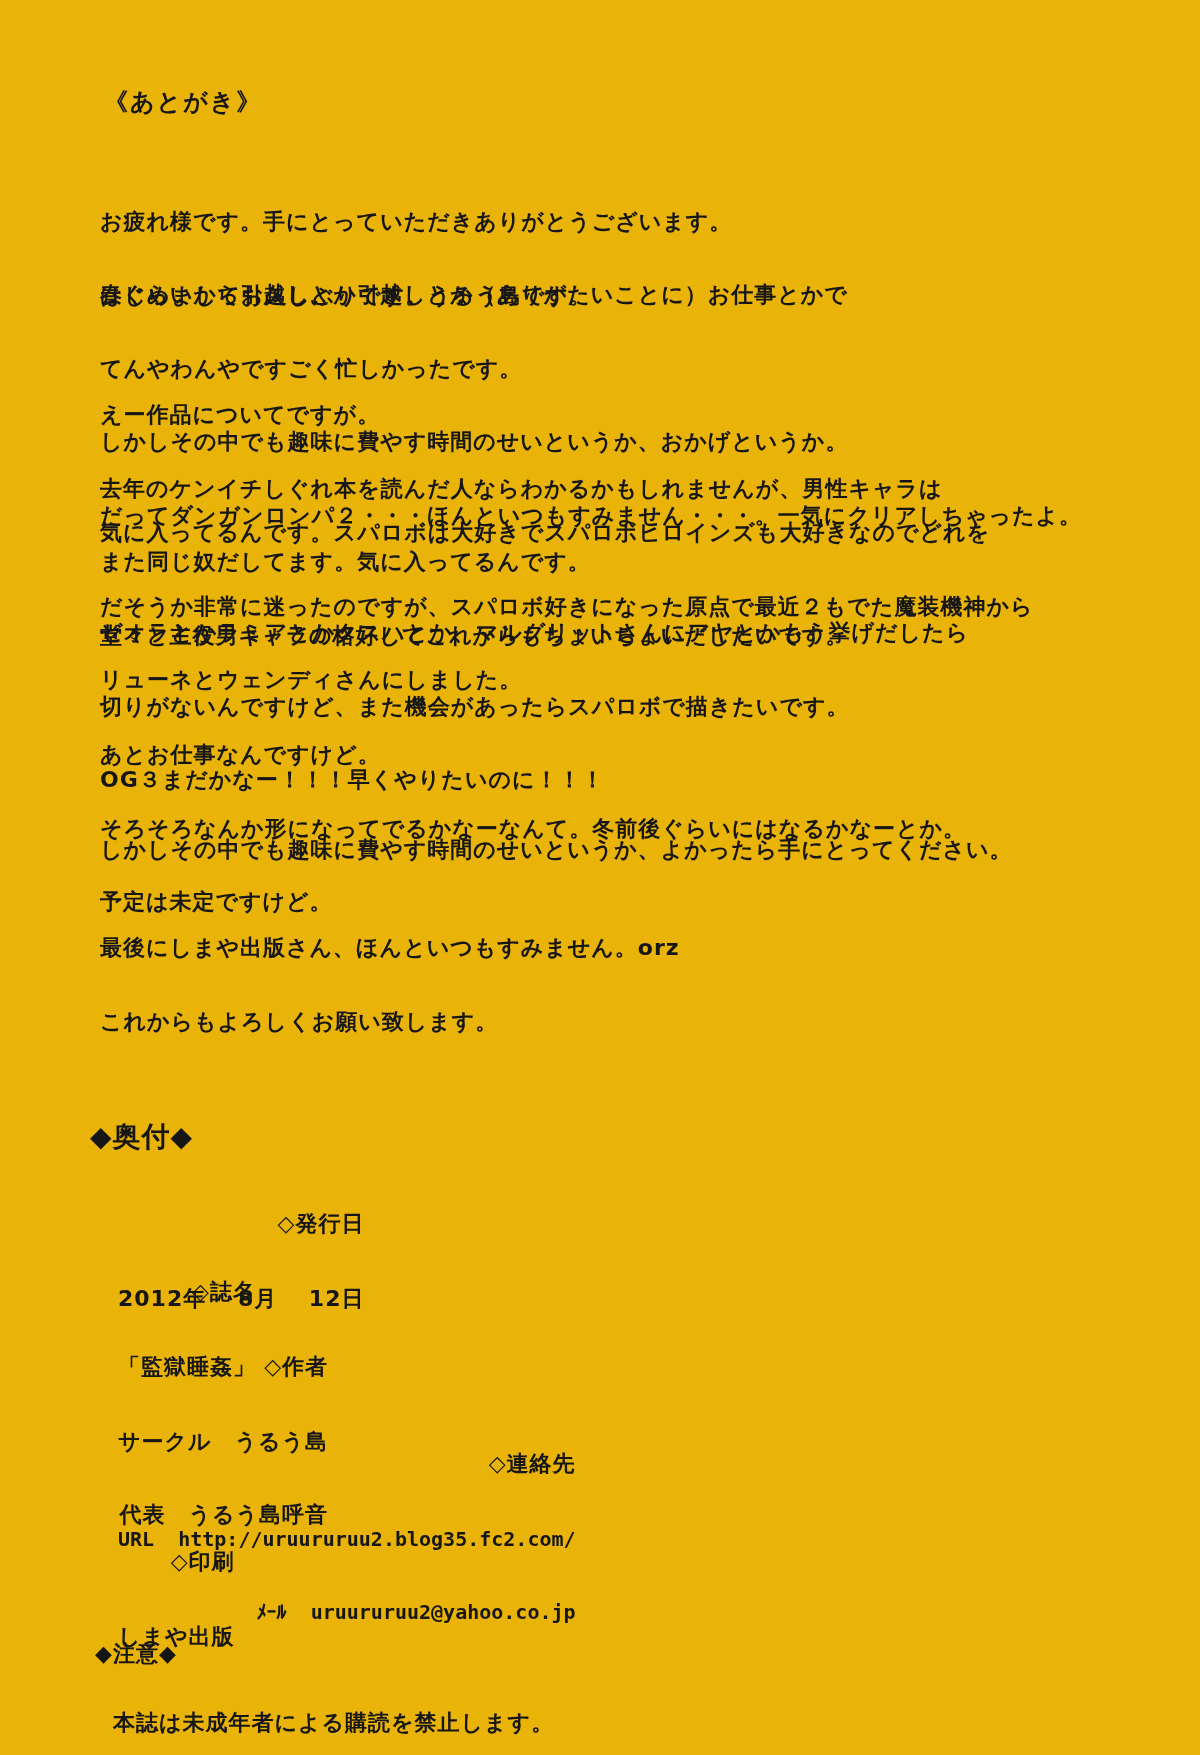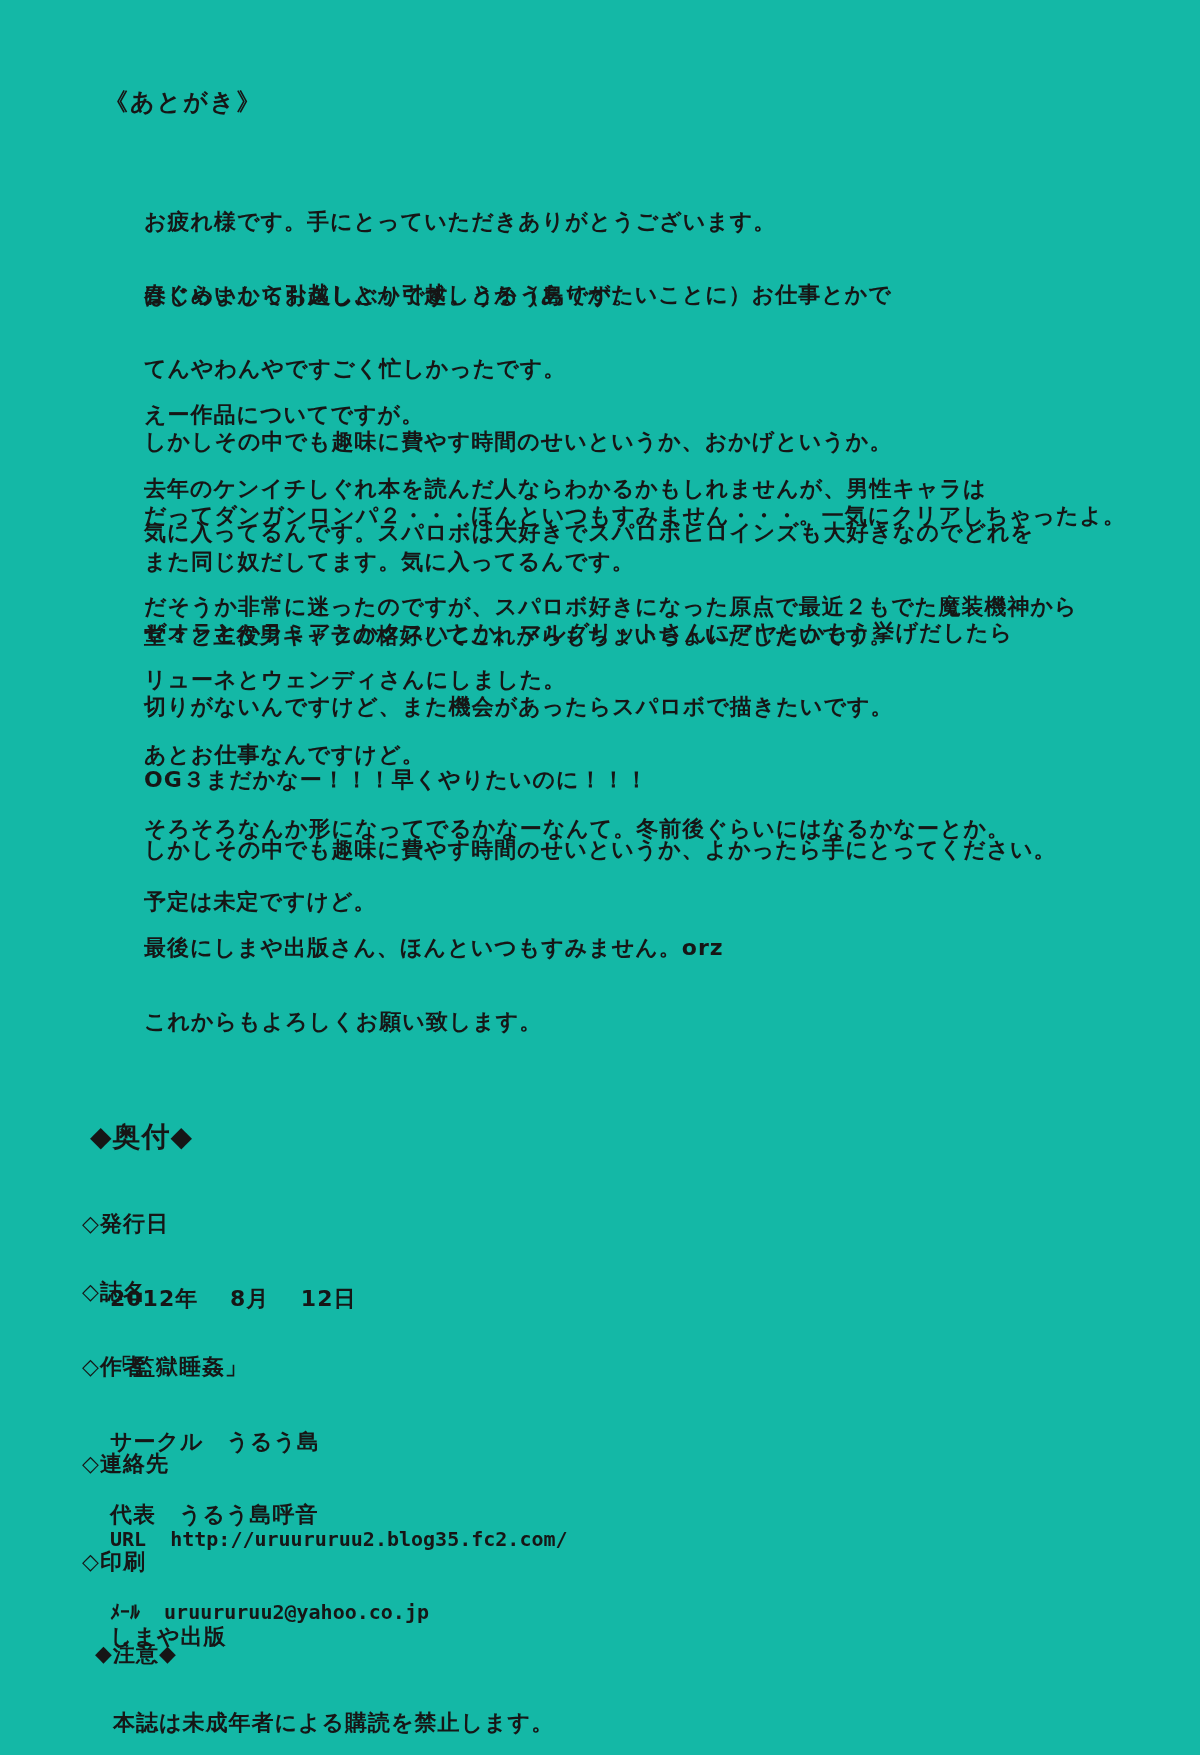--- a/index.html
+++ b/index.html
@@ -1,56 +1,56 @@
 <!DOCTYPE html>
 <html><head>
 <meta charset="utf-8">
 <style>
   html, body { margin: 0; padding: 0; background: #ffffff; }
   .page {
     position: relative;
     width: 1200px;
     height: 1755px;
-    background: #14b8a6;
+    background: #eab308;
     color: #161616;
     font-family: "DejaVu Sans", sans-serif;
     font-weight: 700;
     overflow: hidden;
   }
   .title {
     position: absolute;
     left: 104px;
     font-size: 24px;
     letter-spacing: 2px;
     white-space: pre;
   }
   .para {
     position: absolute;
     left: 100px;
     font-size: 22px;
     line-height: 24.5px;
     letter-spacing: 1px;
     white-space: pre;
-    margin-left: 44px;
   }
   .para .line { height: 24.5px; }
   .colo-header {
     position: absolute;
     left: 90px;
     font-size: 28px;
     letter-spacing: 1px;
     white-space: pre;
   }
   .colo-section {
     position: absolute;
-    left: 82px;
+    left: 90px;
     font-size: 22px;
     line-height: 24.5px;
     letter-spacing: 1px;
     white-space: pre;
+    text-align: right;
   }
   .colo-section .label { margin-bottom: 1px; }
   .colo-section .cline { padding-left: 28px; }
   .colo-section .cline.mono {
     font-family: "DejaVu Sans Mono", monospace;
     font-size: 20px;
     letter-spacing: 0;
   }
   .notice {
     position: absolute;

